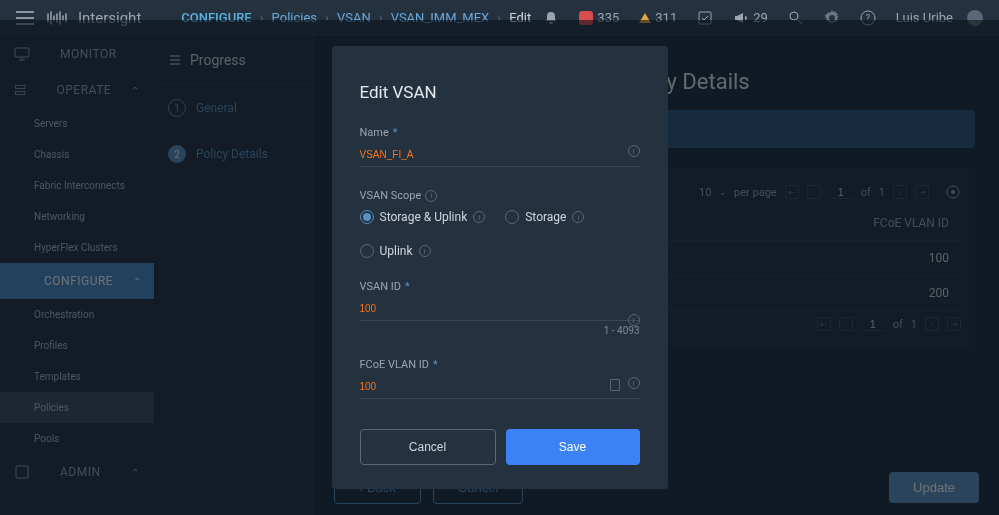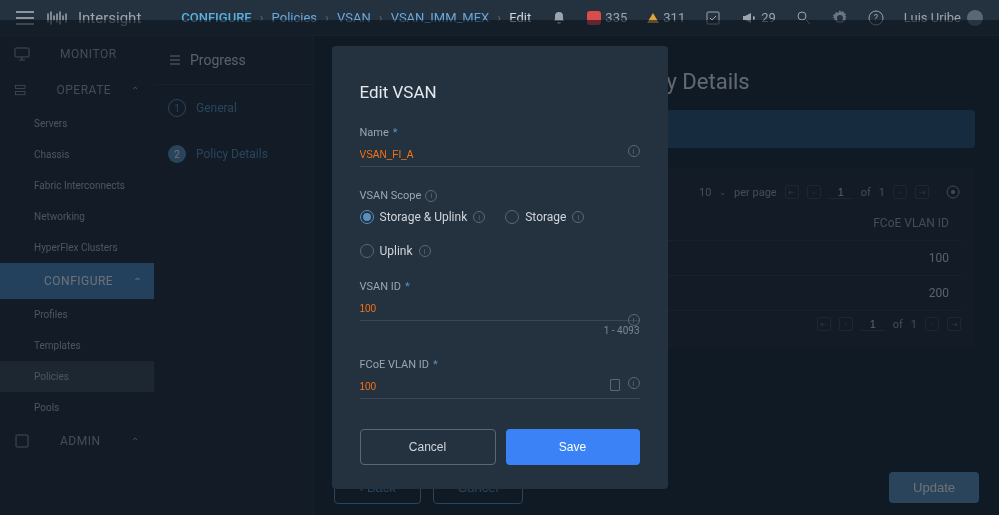--- a/index.html
+++ b/index.html
@@ -14,21 +14,21 @@
     .breadcrumb { margin-left: 40px; display: flex; align-items: center; gap: 8px; font-size: 13px; color: #d0d5db; }
     .breadcrumb .bc-item { color: #6aa8dc; cursor: pointer; }
     .breadcrumb .bc-item.active { color: #5bb0df; font-weight: 500; }
     .breadcrumb .bc-current { color: #d0d5db; }
     .breadcrumb .sep { color: #5a6776; }
     .topbar-right { margin-left: auto; display: flex; align-items: center; gap: 20px; color: #9aa5b0; font-size: 13px; }
     .topbar-right .badge { display: flex; align-items: center; gap: 4px; }
     .topbar-right .red-dot { width: 14px; height: 14px; background: #d94c4c; border-radius: 3px; }
     .topbar-right .warn-dot { width: 0; height: 0; border-left: 6px solid transparent; border-right: 6px solid transparent; border-bottom: 10px solid #e0a43c; }
     .topbar-right .icon { width: 16px; height: 16px; cursor: pointer; }
-    .user { display: flex; align-items: center; gap: 6px; }
+    .user { display: flex; align-items: center; gap: 14px; }
     .avatar { width: 16px; height: 16px; border-radius: 50%; background: #5a6776; }
     
     
     .sidebar { position: absolute; top: 36px; left: 0; width: 154px; height: calc(100% - 36px); background: #1e2a38; overflow-y: auto; }
     .nav-header { display: flex; align-items: center; padding: 10px 14px; font-size: 12px; color: #9aa5b0; letter-spacing: 0.5px; cursor: pointer; gap: 20px; }
     .nav-header .icon { width: 16px; height: 16px; margin-right: 10px; }
     .nav-header .chev { margin-left: auto; font-size: 10px; }
     .nav-item { padding: 10px 14px 10px 34px; font-size: 10px; color: #b0bac4; cursor: pointer; }
     .nav-item.active { background: #3a4655; }
     .nav-header.active { background: #4a88c0; color: #fff; }
@@ -183,20 +183,21 @@
   <div class="nav-item">Fabric Interconnects</div>
   <div class="nav-item">Networking</div>
   <div class="nav-item">HyperFlex Clusters</div>
   <div class="nav-header active">
     <svg class="icon" viewBox="0 0 16 16">
         <path d="M3 3l10 10M3 13L13 3" stroke="currentColor" stroke-width="2"></path>
       </svg>
     <span>CONFIGURE</span>
     <span class="chev">⌃</span>
   </div>
+  <div class="nav-item">Orchestration</div>
   <div class="nav-item">Profiles</div>
   <div class="nav-item">Templates</div>
   <div class="nav-item active">Policies</div>
   <div class="nav-item">Pools</div>
   <div class="nav-header">
     <svg class="icon" viewBox="0 0 16 16">
         <rect x="2" y="2" width="12" height="12" rx="1" fill="none" stroke="currentColor"></rect>
       </svg>
     <span>ADMIN</span>
     <span class="chev">⌃</span>

